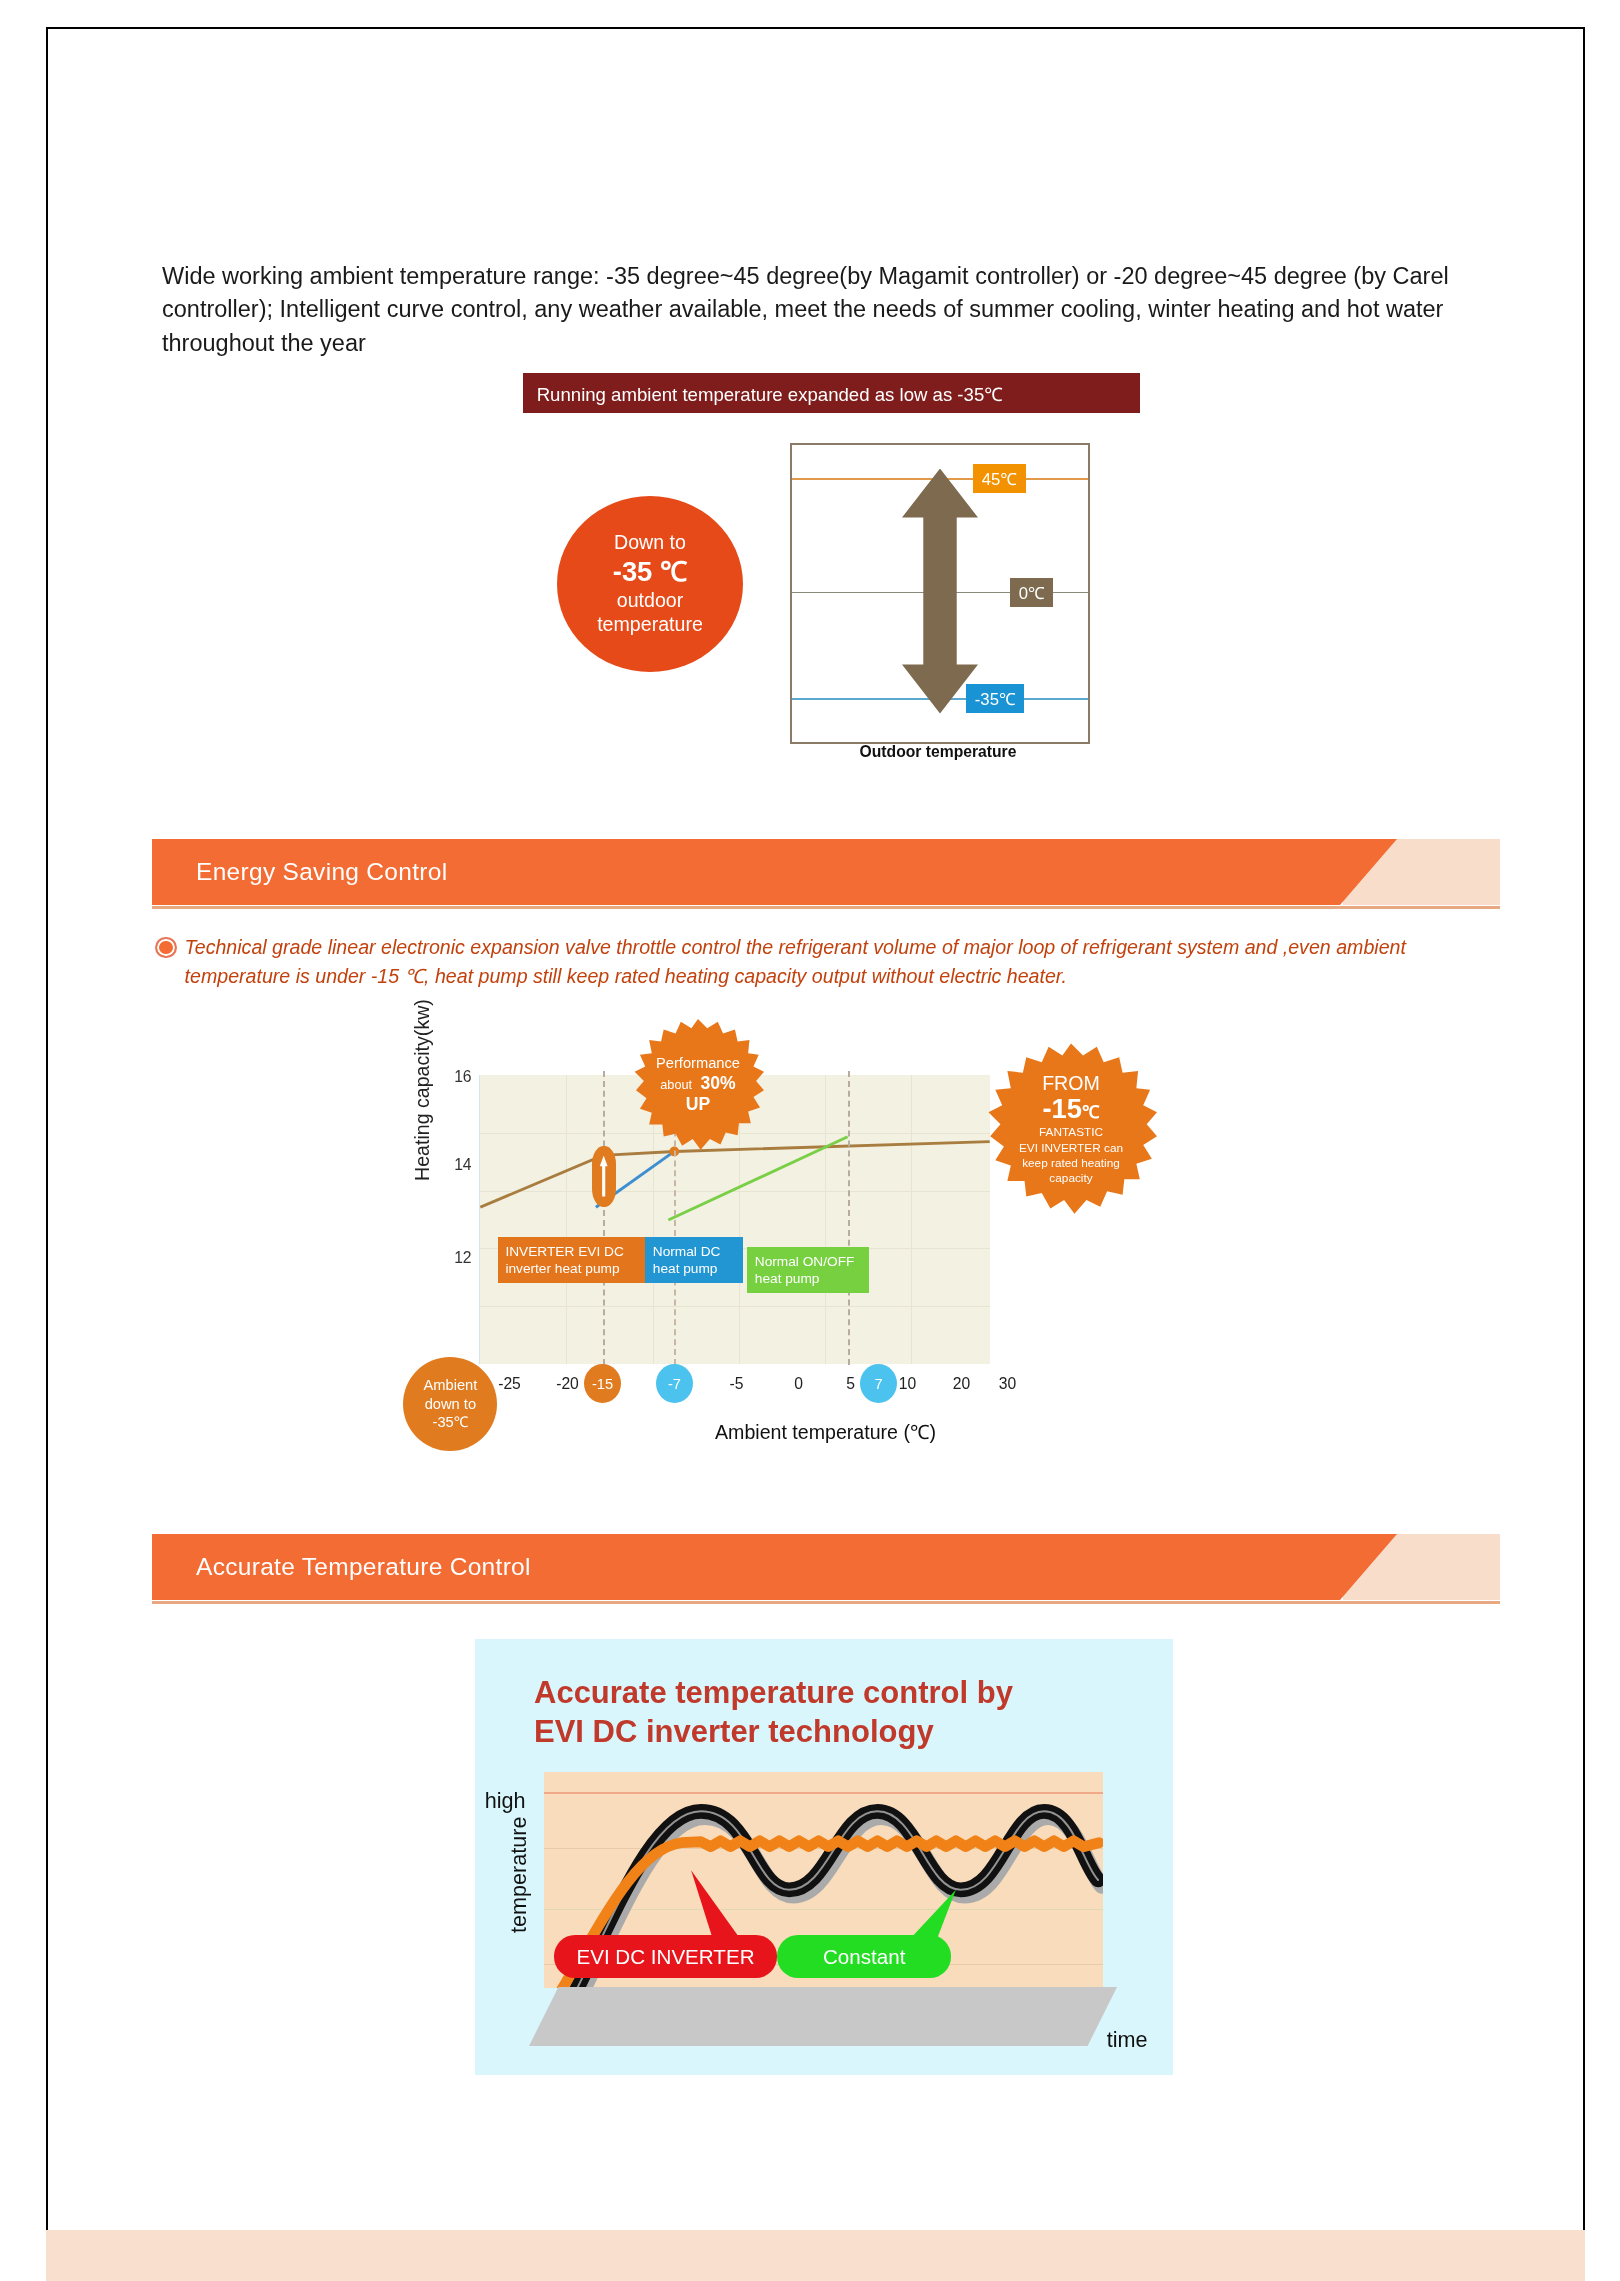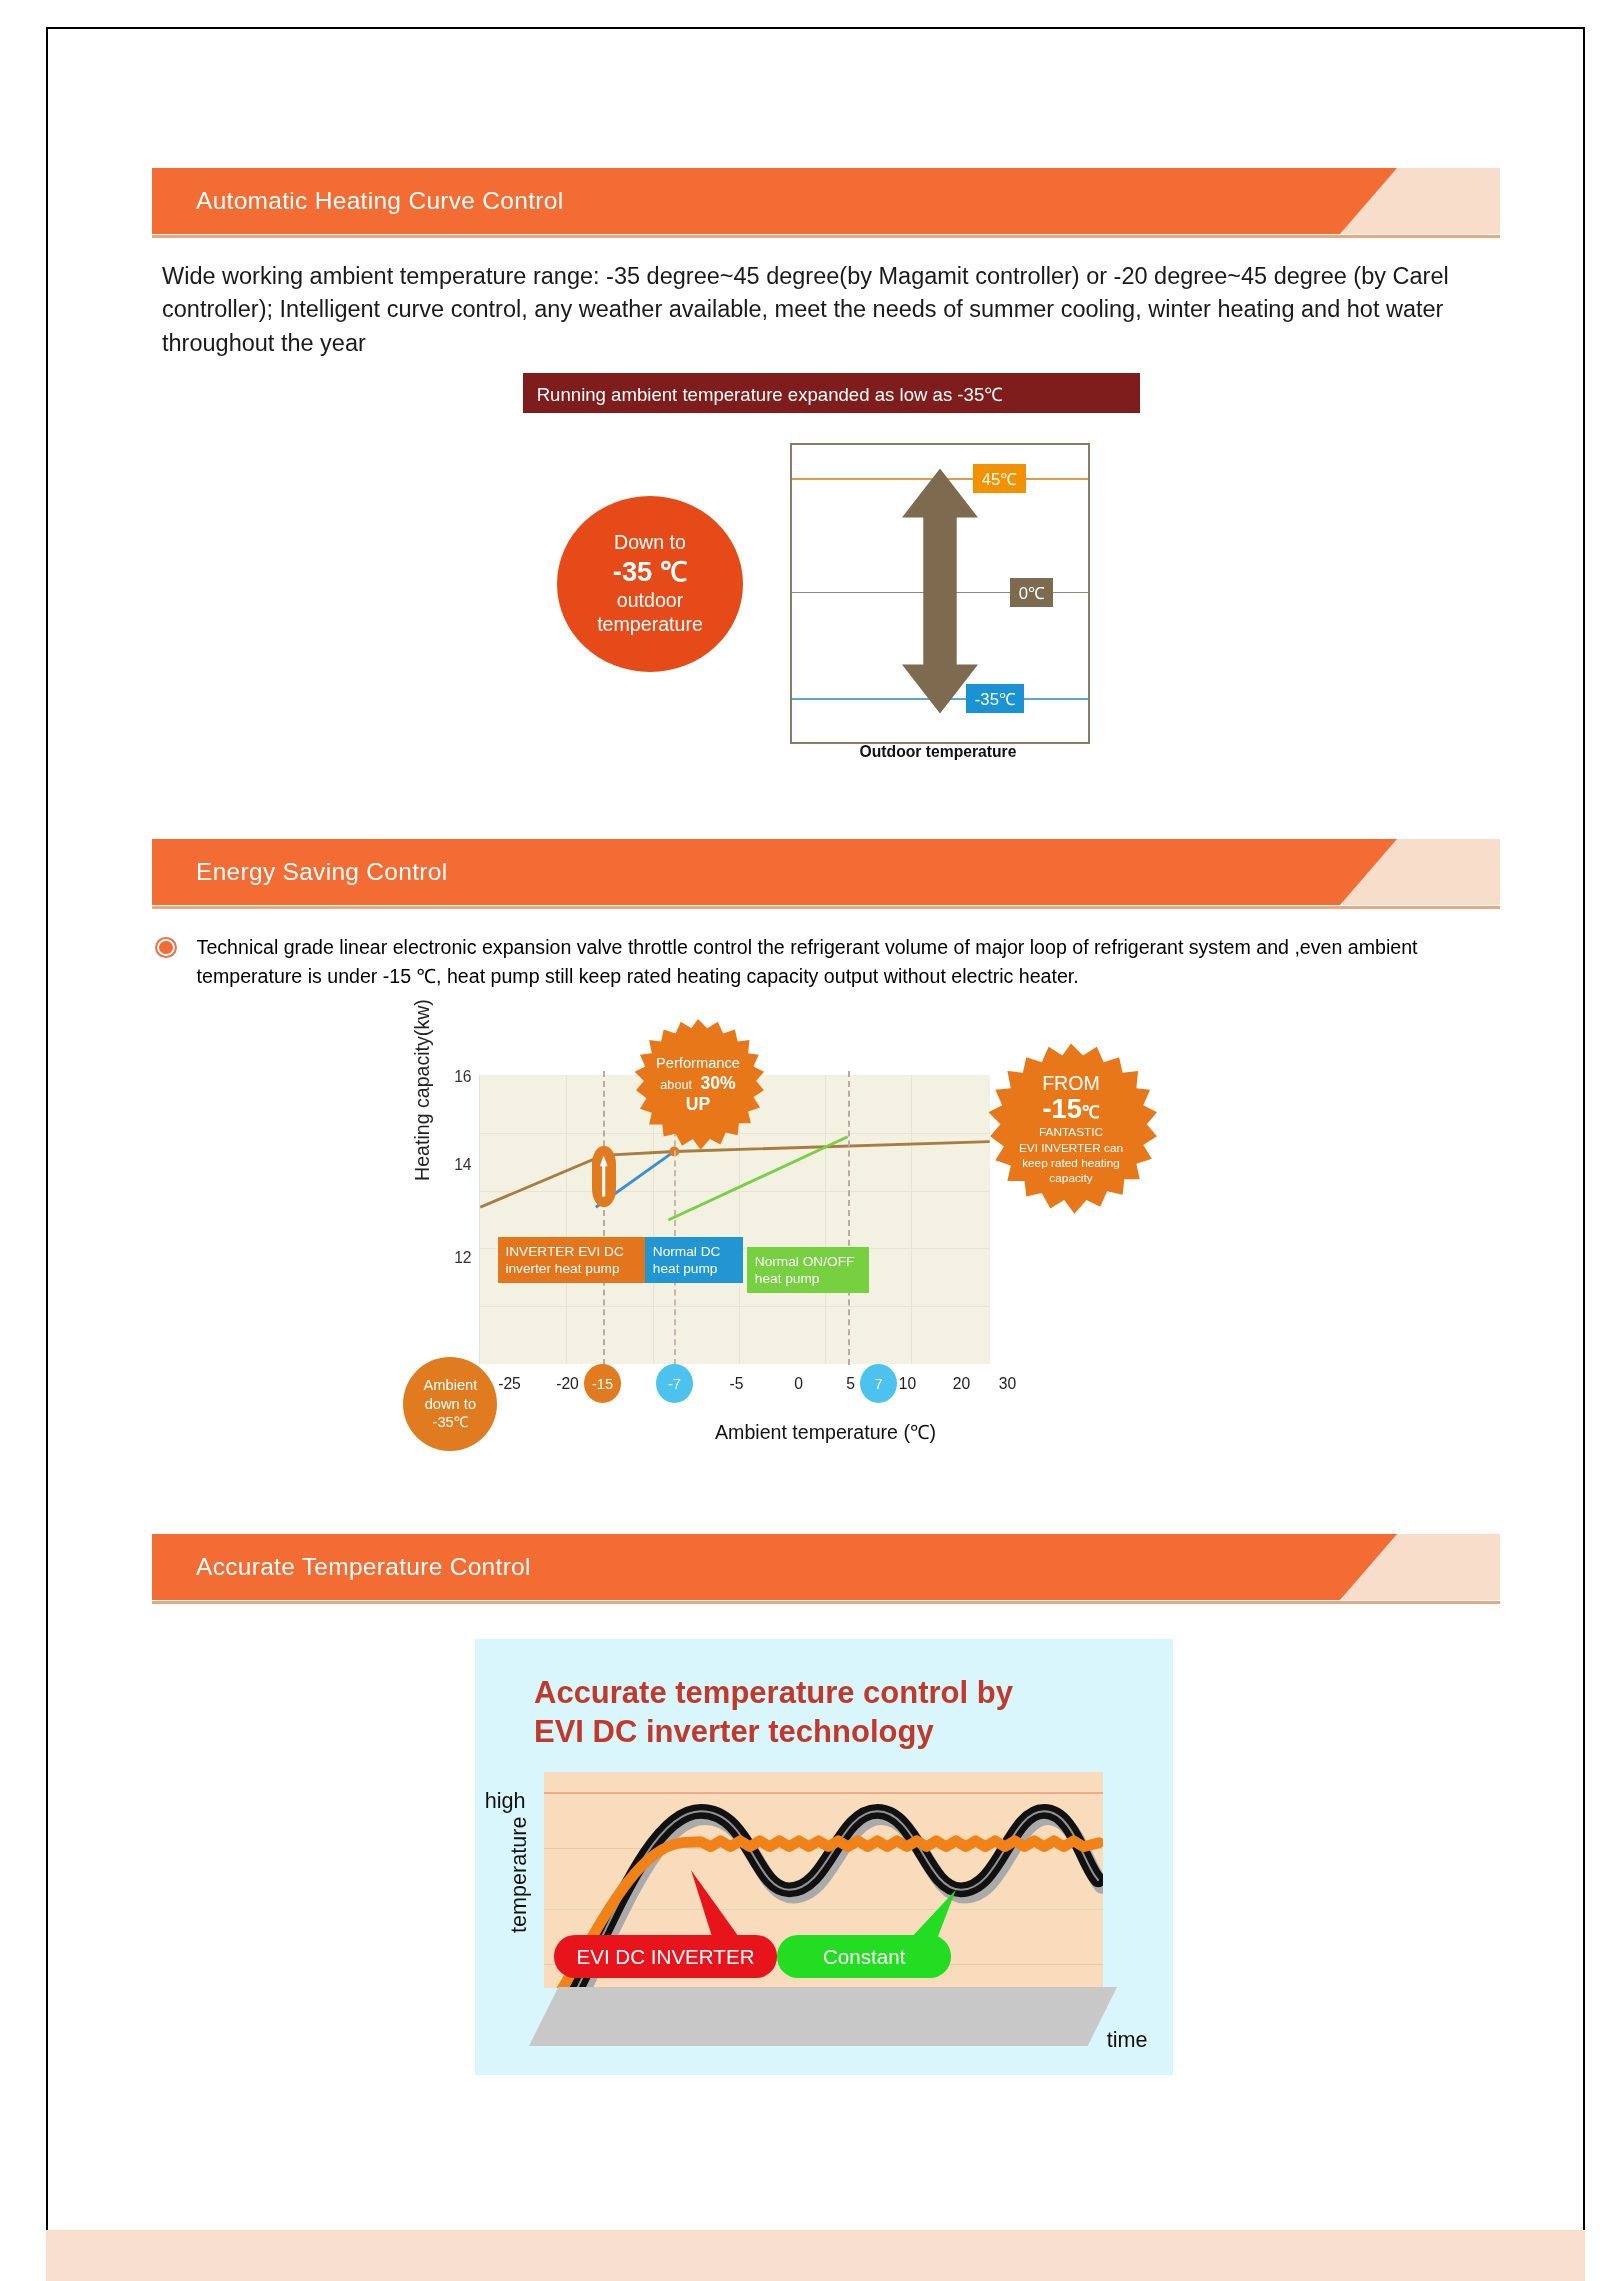--- a/index.html
+++ b/index.html
@@ -17,21 +17,21 @@
   .sec-head .title{position:absolute;left:44px;top:0;height:100%;display:flex;align-items:center;
        color:#fff;font-size:24.5px;letter-spacing:0.3px;font-weight:400;}
 
   
   .para{position:absolute;color:#1a1a1a;font-size:23.5px;line-height:1.42;}
 
   
   .bullet-row{position:absolute;display:flex;align-items:flex-start;}
   .bullet-dot{width:21.6px;height:21.6px;border-radius:50%;border:2px solid #e8785a;background:#f26c33;
       box-sizing:border-box;margin-top:3.9px;flex:0 0 auto;box-shadow:inset 0 0 0 2px #fff;}
-  .bullet-txt{margin-left:20px;font-size:19.6px;line-height:1.5;color:#000000;}
+  .bullet-txt{margin-left:8px;font-size:19.6px;line-height:1.5;color:#c2410c;font-style:italic;}
 
   
   .d1{position:absolute;}
   .d1-caption{position:absolute;left:523px;top:373px;width:617px;height:40px;background:#7f1d1d;
       display:flex;align-items:center;}
   .d1-caption span{color:#fff;font-size:18.6px;padding-left:13.7px;}
   .d1-circle{position:absolute;left:557px;top:496px;width:186px;height:176px;border-radius:50%;
       background:#e64a19;display:flex;flex-direction:column;align-items:center;justify-content:center;
       color:#fff;text-align:center;line-height:1.22;font-size:19.6px;}
   .d1-circle .big{font-size:27.4px;font-weight:bold;}
@@ -81,26 +81,20 @@
       color:#fff;font-size:20.6px;padding:0 13.7px;border-radius:21px;}
 
   .bottom-strip{position:absolute;left:46px;top:2230px;width:1539px;height:52px;background:#f9dfcd;}
 </style>
 </head>
 <body>
 
 <div class="page">
   <div class="page-frame"></div>
 
-  <div class="sec-head" style="top:168px;">
-    <div class="peach"></div>
-    <div class="orange"></div>
-    <div class="underline"></div>
-    <div class="title">Automatic Heating Curve Control</div>
-  </div>
 
   <div class="para" style="left:162px;top:260px;width:1313px;">Wide working ambient temperature range: -35 degree~45 degree(by Magamit controller) or -20 degree~45 degree (by Carel controller); Intelligent curve control, any weather available, meet the needs of summer cooling, winter heating and hot water throughout the year</div>
 
   <div class="d1">
     <div class="d1-caption">
       <span>Running ambient temperature expanded as low as -35℃</span>
     </div>
 
     <div class="d1-circle">
       <div>Down to</div>

